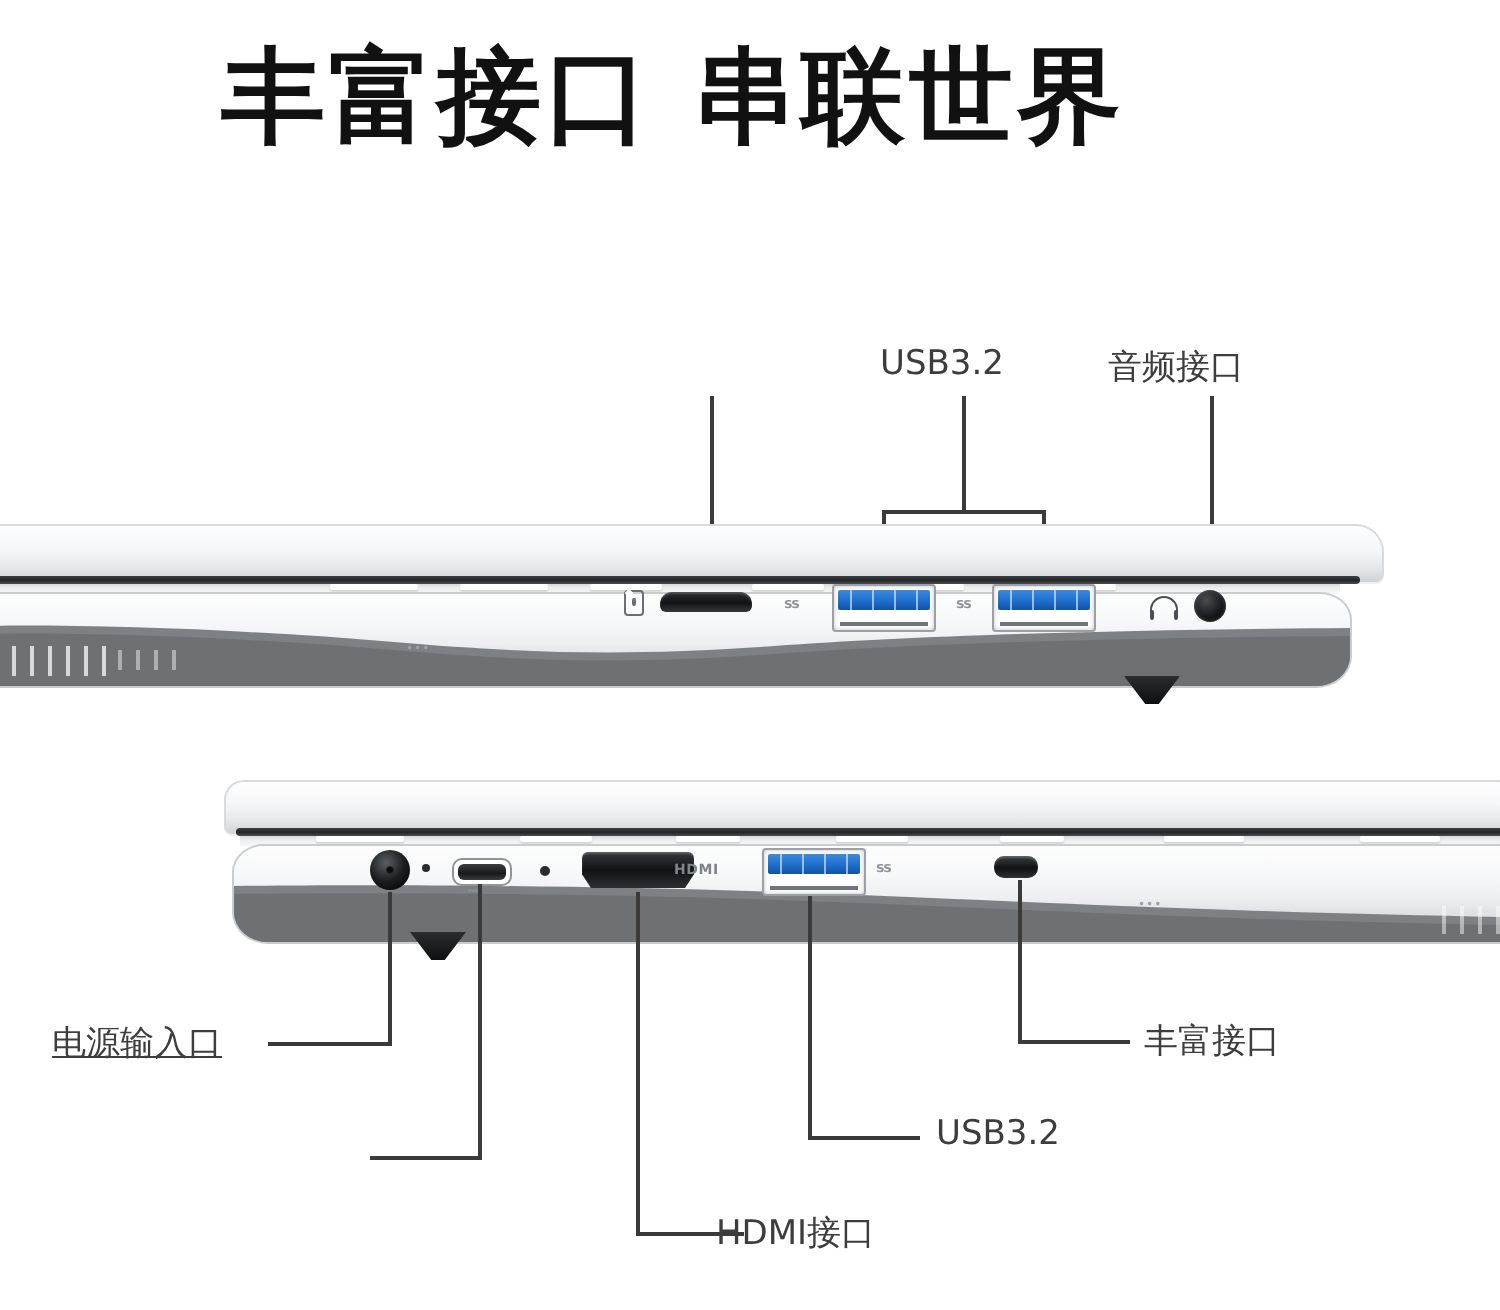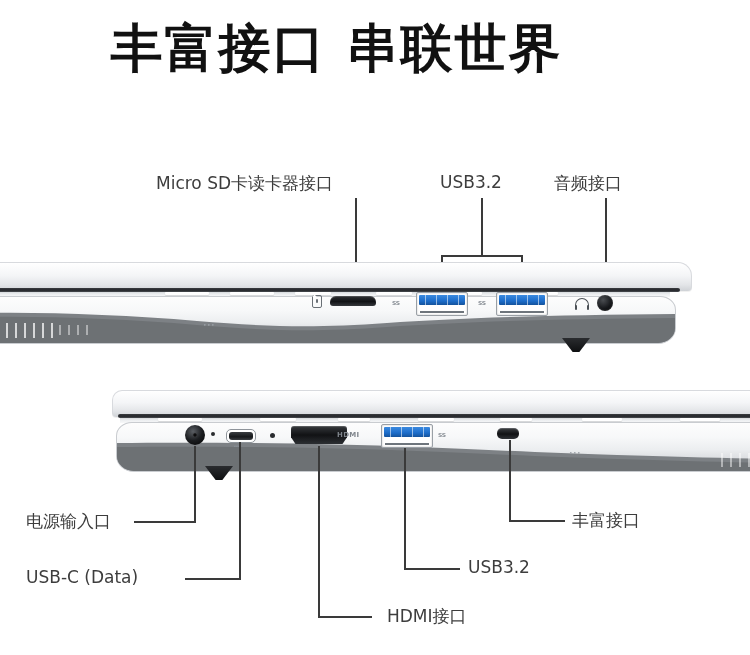--- a/index.html
+++ b/index.html
@@ -218,21 +218,20 @@
     font-family:"DejaVu Sans","Liberation Sans",sans-serif;
   }
 </style>
 </head>
 <body>
 
 <div id="stage">
 
   <div class="title">丰富接口 串联世界</div>
 
-  <div class="lbl" style="left:156px;top:172px;">Micro SD卡读卡器接口</div>
   <div class="lbl" style="left:440px;top:172px;">USB3.2</div>
   <div class="lbl" style="left:554px;top:172px;">音频接口</div>
 
   <div class="ln v" style="left:355px;top:198px;height:100px;"></div>
 
   <div class="ln v" style="left:481px;top:198px;height:58px;"></div>
   <div class="ln h" style="left:441px;top:255px;width:82px;"></div>
   <div class="ln v" style="left:441px;top:255px;height:48px;"></div>
   <div class="ln v" style="left:521px;top:255px;height:48px;"></div>
 
@@ -361,19 +360,18 @@
 
   <div class="ln v" style="left:318px;top:446px;height:172px;"></div>
   <div class="ln h" style="left:318px;top:616px;width:54px;"></div>
 
   <div class="ln v" style="left:404px;top:448px;height:122px;"></div>
   <div class="ln h" style="left:404px;top:568px;width:56px;"></div>
 
   <div class="ln v" style="left:509px;top:440px;height:82px;"></div>
   <div class="ln h" style="left:509px;top:520px;width:56px;"></div>
 
-  <div class="lbl" style="left:26px;top:510px;">电源输入口</div>
-  <div class="lbl" style="left:26px;top:567px;">USB-C (Data)</div>
-  <div class="lbl" style="left:387px;top:605px;">HDMI接口</div>
+  <div class="lbl" style="left:26px;top:510px;text-decoration:underline;">电源输入口</div>
+  <div class="lbl" style="left:358px;top:605px;">HDMI接口</div>
   <div class="lbl" style="left:468px;top:557px;">USB3.2</div>
   <div class="lbl" style="left:572px;top:509px;">丰富接口</div>
 
 </div>
 
 </body></html>

